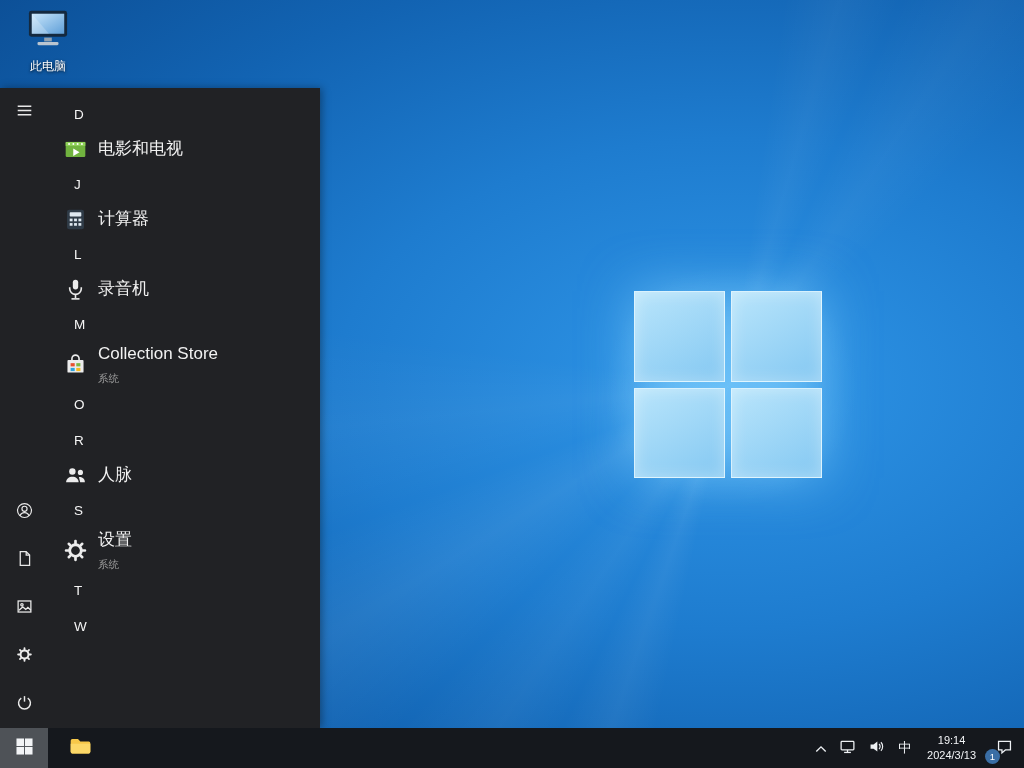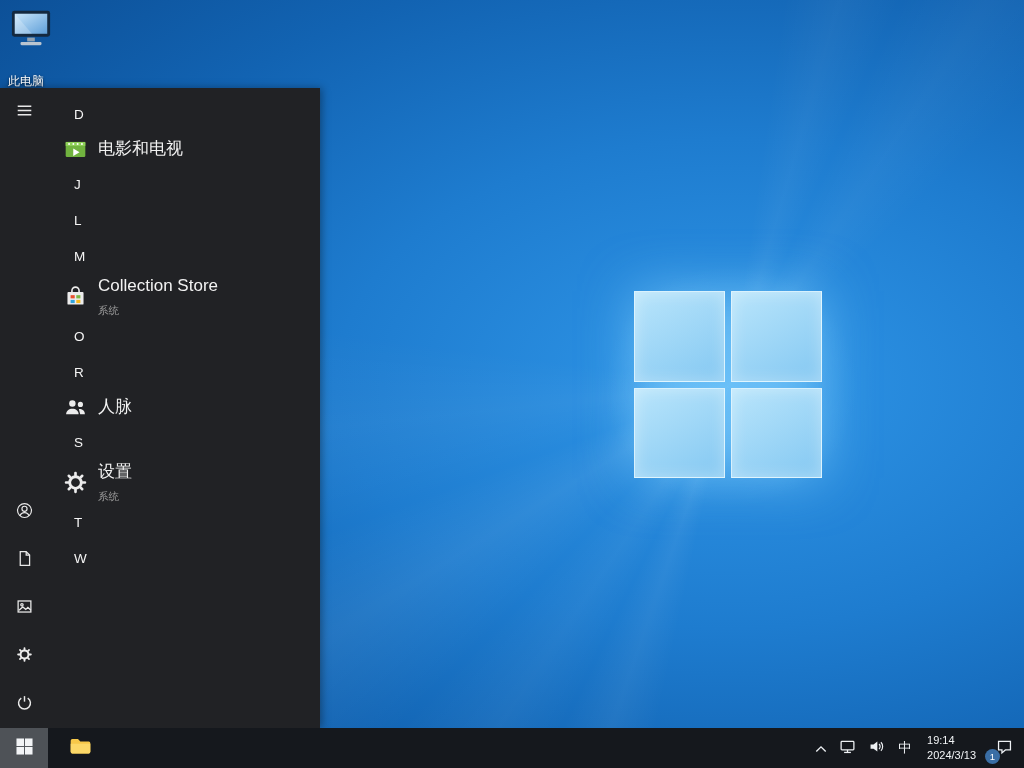--- a/index.html
+++ b/index.html
@@ -18,21 +18,21 @@
         rgba(255,255,255,.035) 26deg, rgba(255,255,255,0) 38deg, rgba(255,255,255,0) 360deg);}
   .win-glow{position:absolute;left:556px;top:218px;width:350px;height:336px;pointer-events:none;
     background:radial-gradient(closest-side,rgba(125,205,255,.40),rgba(125,205,255,0) 72%);}
   .win-logo{position:absolute;left:634px;top:291px;width:188px;height:187px;display:grid;
     grid-template-columns:1fr 1fr;grid-template-rows:1fr 1fr;gap:6px;
     filter:drop-shadow(0 0 26px rgba(140,215,255,.55));}
   .win-logo .pane{background:linear-gradient(150deg,#b9e5fb,#84c8f2);
     border:1px solid rgba(235,250,255,.8);box-shadow:inset 0 0 16px rgba(255,255,255,.35);}
 
   
-  .desk-icon{position:absolute;left:8px;top:8px;width:80px;display:flex;flex-direction:column;gap:19px;cursor:pointer}
+  .desk-icon{position:absolute;left:8px;top:8px;width:80px;display:flex;flex-direction:column;align-items:center;gap:4px;cursor:pointer}
   .desk-icon .lbl{color:#fff;font-size:12px;text-shadow:0 1px 3px rgba(0,0,0,.85)}
 
   
   .start-menu{position:absolute;left:0;top:88px;width:320px;height:640px;background:#212225;display:flex;box-shadow:2px 0 8px rgba(0,0,0,.35)}
   .rail{width:48px;height:100%;display:flex;flex-direction:column;justify-content:space-between}
   .rail-btn{width:48px;height:48px;display:flex;align-items:center;justify-content:center;background:none;border:none;cursor:pointer}
   .rail-btn svg{width:17px;height:17px}
   .app-list{flex:1;padding-top:8px;overflow:hidden}
   .section-header{height:36px;display:flex;align-items:center;padding-left:26px;cursor:pointer}
   .letter{color:#f5f5f5;font-size:13.5px}
@@ -46,21 +46,21 @@
   .chev{margin-left:auto;display:flex;align-items:center}
 
   
   .taskbar{position:absolute;left:0;bottom:0;width:1024px;height:40px;background:#15181d;display:flex;align-items:stretch;z-index:5}
   .tb-btn{height:40px;display:flex;align-items:center;justify-content:center;background:none;border:none;cursor:pointer}
   .start-btn{width:48px;background:#4e5257}
   .explorer-btn{width:44px;margin-left:10px}
   .tray{margin-left:auto;display:flex;align-items:center}
   .tray-btn{height:40px;padding:0 6px;display:flex;align-items:center;justify-content:center;background:none;border:none;color:#eef1f4;cursor:pointer}
   .ime{font-size:13.5px;width:28px}
-  .clock{display:flex;flex-direction:column;align-items:flex-start;justify-content:center;font-size:11px;color:#f2f4f6;line-height:1.35;padding:0 8px;cursor:pointer}
+  .clock{display:flex;flex-direction:column;align-items:center;justify-content:center;font-size:11px;color:#f2f4f6;line-height:1.35;padding:0 8px;cursor:pointer}
   .action{position:relative;width:40px}
   .badge{position:absolute;left:1px;bottom:4px;min-width:15px;height:15px;border-radius:8px;background:#3a6ea5;
     color:#fff;font-size:9.5px;display:flex;align-items:center;justify-content:center;padding:0 2px}
 </style>
 </head>
 <body>
 
 <div class="desktop">
   <div class="rays"></div>
   <div class="win-glow"></div>
@@ -167,22 +167,54 @@
               <path d="M11.5 13l7 4.2-7 4.2z" fill="#fff"></path>
             </svg>
           </span>
           <span class="app-text">
             <span class="app-label">电影和电视</span>
           </span>
         </div>
         <div class="section-header">
           <span class="letter">J</span>
         </div>
+        <div class="app-row">
+          <span class="icon">
+            <svg viewBox="0 0 28 28">
+              <rect x="4.5" y="3" width="19" height="22" rx="2.5" fill="#2f3b47"></rect>
+              <rect x="7.5" y="6" width="13" height="4.5" rx="0.8" fill="#dfe8f0"></rect>
+              <g fill="#dfe8f0">
+                <rect x="7.5" y="13" width="3.2" height="3"></rect>
+                <rect x="12.4" y="13" width="3.2" height="3"></rect>
+                <rect x="17.3" y="13" width="3.2" height="3"></rect>
+                <rect x="7.5" y="18" width="3.2" height="3"></rect>
+                <rect x="12.4" y="18" width="3.2" height="3"></rect>
+                <rect x="17.3" y="18" width="3.2" height="3"></rect>
+              </g>
+            </svg>
+          </span>
+          <span class="app-text">
+            <span class="app-label">计算器</span>
+          </span>
+        </div>
         <div class="section-header">
           <span class="letter">L</span>
+        </div>
+        <div class="app-row">
+          <span class="icon">
+            <svg viewBox="0 0 28 28">
+              <rect x="11" y="3" width="6" height="11" rx="3" fill="#ececec"></rect>
+              <path d="M7.5 11.5v1.5a6.5 6.5 0 0 0 13 0v-1.5" fill="none" stroke="#ececec" stroke-width="1.8"></path>
+              <line x1="14" y1="19.8" x2="14" y2="23.5" stroke="#ececec" stroke-width="1.8"></line>
+              <line x1="9.5" y1="24.5" x2="18.5" y2="24.5" stroke="#ececec" stroke-width="1.8"></line>
+            </svg>
+          </span>
+          <span class="app-text">
+            <span class="app-label">录音机</span>
+          </span>
         </div>
         <div class="section-header">
           <span class="letter">M</span>
         </div>
         <div class="app-row tall">
           <span class="icon">
             <svg viewBox="0 0 28 28">
               <path d="M10 9V7.5a4 4 0 0 1 8 0V9" fill="none" stroke="#ececec" stroke-width="1.8"></path>
               <rect x="5" y="9" width="18" height="14" rx="1" fill="#ececec"></rect>
               <rect x="8.5" y="12.5" width="4.6" height="3.6" fill="#e8502f"></rect>

